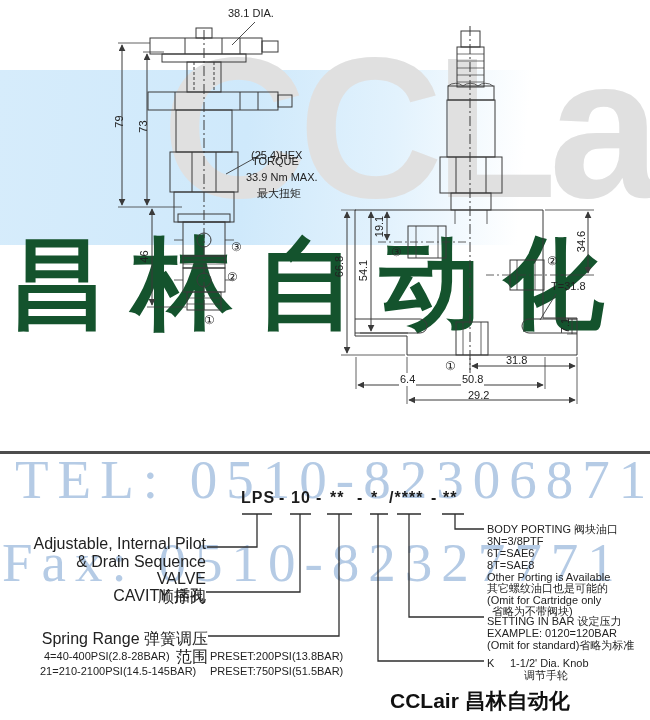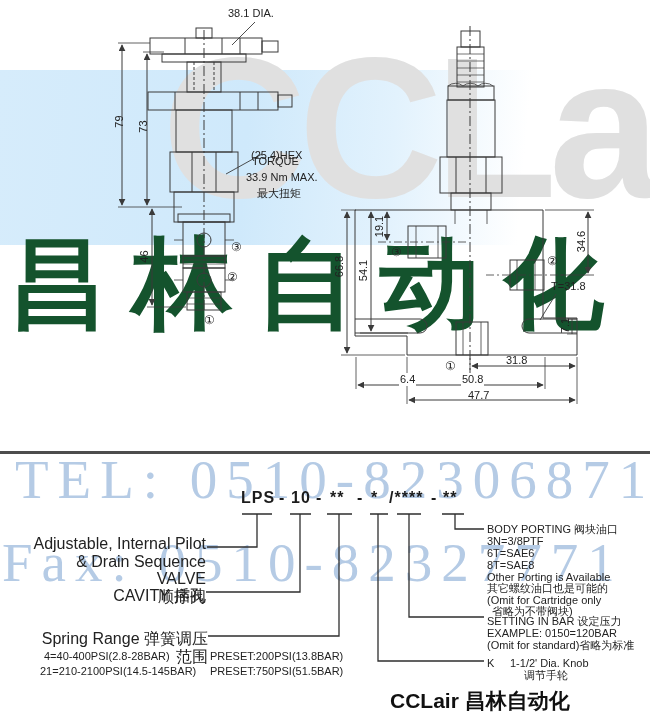--- a/index.html
+++ b/index.html
@@ -156,21 +156,21 @@
   <span class="vdim" style="left:324px;top:261px;">66.8</span>
   <span class="vdim" style="left:566px;top:236px;">34.6</span>
   <span class="vdim" style="left:550px;top:320px;">7.1</span>
   <span class="lbl" style="left:551px;top:280px;">T=31.8</span>
   <span class="circ" style="left:391px;top:246px;">③</span>
   <span class="circ" style="left:547px;top:255px;">②</span>
   <span class="circ" style="left:445px;top:360px;">①</span>
   <span class="lbl" style="left:506px;top:354px;">31.8</span>
   <span class="lbl bg" style="left:399px;top:373px;">6.4</span>
   <span class="lbl bg" style="left:461px;top:373px;">50.8</span>
-  <span class="lbl" style="left:468px;top:389px;">47.7</span>
+  <span class="lbl" style="left:468px;top:389px;">29.2</span>
 
   <span class="code-part" style="left:241px;">LPS</span>
   <span class="code-part" style="left:279px;">-</span>
   <span class="code-part" style="left:291px;">10</span>
   <span class="code-part" style="left:316px;">-</span>
   <span class="code-part" style="left:330px;">**</span>
   <span class="code-part" style="left:357px;">-</span>
   <span class="code-part" style="left:371px;">*</span>
   <span class="code-part" style="left:389px;">/****</span>
   <span class="code-part" style="left:431px;">-</span>
@@ -192,21 +192,21 @@
   <span class="lbl" style="left:487px;top:523px;">BODY PORTING 阀块油口</span>
   <span class="lbl" style="left:487px;top:535px;">3N=3/8PTF</span>
   <span class="lbl" style="left:487px;top:547px;">6T=SAE6</span>
   <span class="lbl" style="left:487px;top:559px;">8T=SAE8</span>
   <span class="lbl" style="left:487px;top:571px;">Other Porting is Available</span>
   <span class="lbl" style="left:487px;top:582px;">其它螺纹油口也是可能的</span>
   <span class="lbl" style="left:487px;top:594px;">(Omit for Cartridge only</span>
   <span class="lbl" style="left:492px;top:605px;">省略为不带阀块)</span>
 
   <span class="lbl" style="left:487px;top:615px;">SETTING IN BAR  设定压力</span>
-  <span class="lbl" style="left:487px;top:627px;">EXAMPLE:   0150=120BAR</span>
+  <span class="lbl" style="left:487px;top:627px;">EXAMPLE:   0120=120BAR</span>
   <span class="lbl" style="left:487px;top:639px;">(Omit for standard)省略为标准</span>
 
   <span class="lbl" style="left:487px;top:657px;">K</span>
   <span class="lbl" style="left:510px;top:657px;">1-1/2' Dia.   Knob</span>
   <span class="lbl" style="left:524px;top:669px;">调节手轮</span>
 
   <div class="footer-logo">CCLair 昌林自动化</div>
 
 </div>
 

